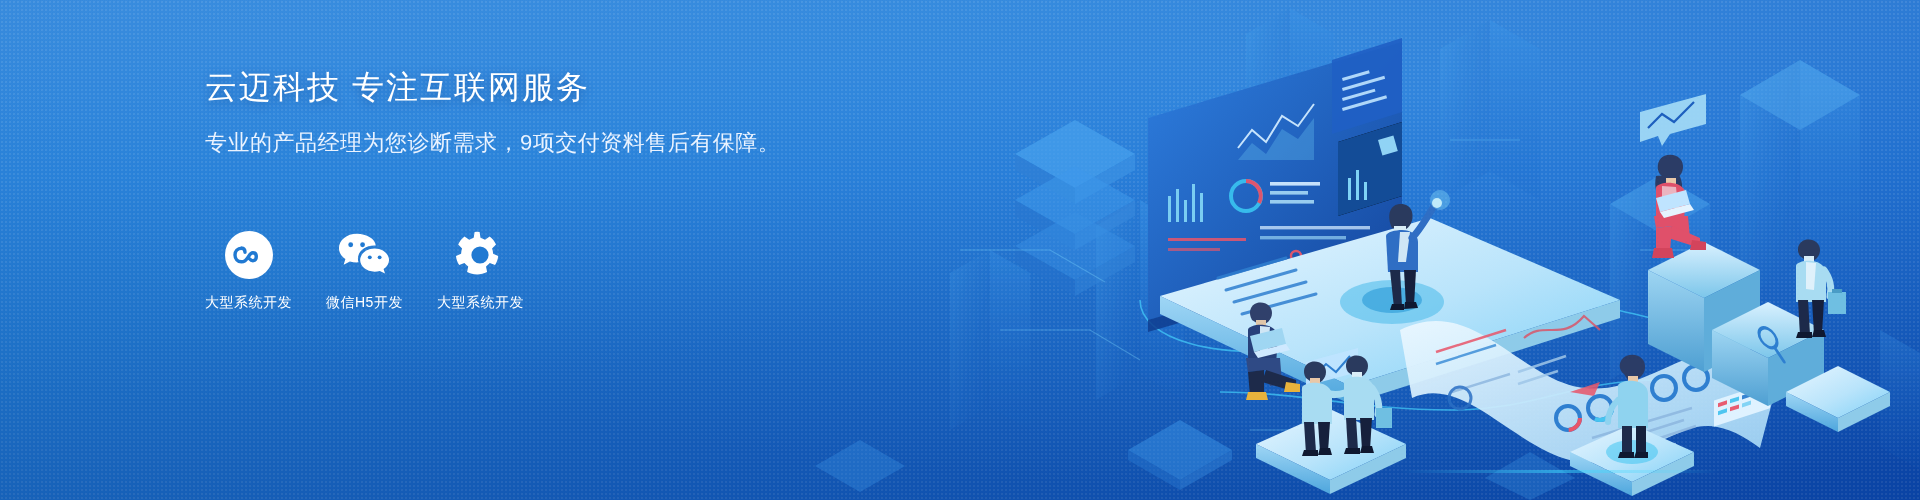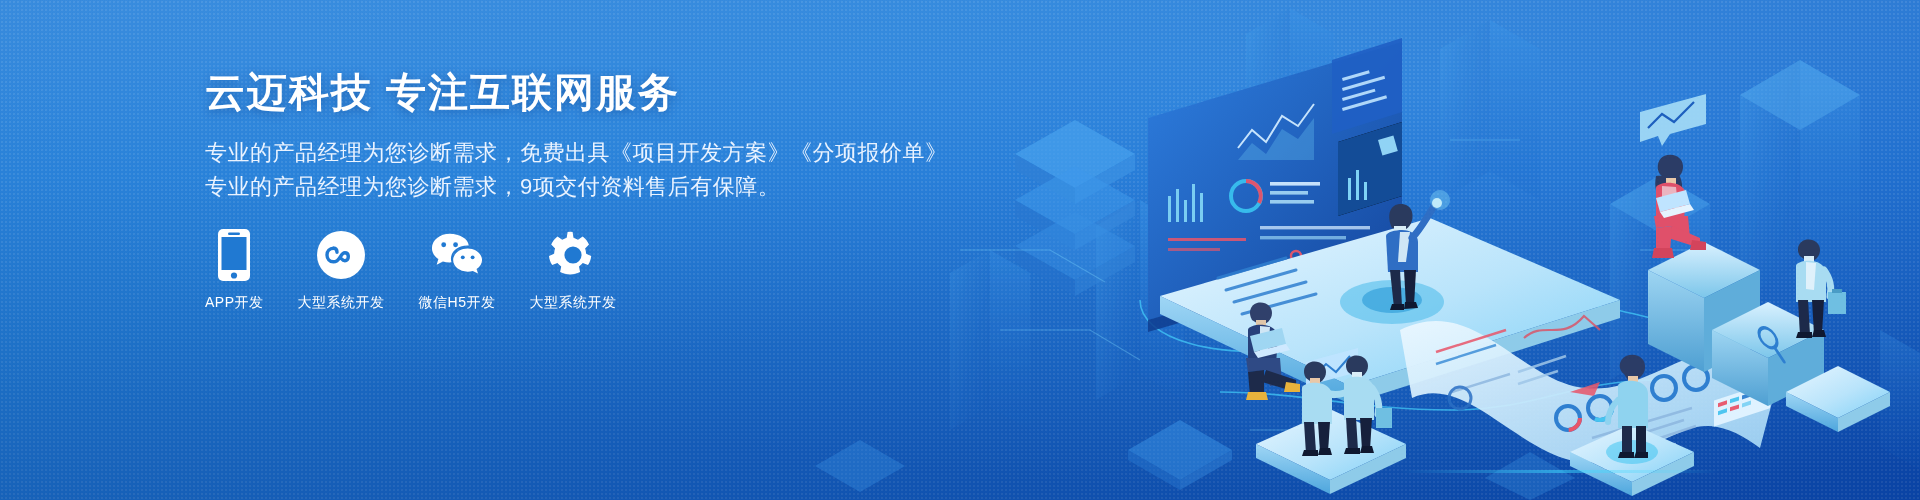--- a/index.html
+++ b/index.html
@@ -32,22 +32,22 @@
     pointer-events:none;
   }
 
   
   .copy{
     position:absolute; left:205px; top:68px;
     width:720px;
     z-index:6;
   }
   .headline{
-    font-size:40px;
-    font-weight:700;
+    font-size:32px;
+    font-weight:400;
     color:#ffffff;
     letter-spacing:2px;
     line-height:1.2;
     white-space:nowrap;
     text-shadow:0 2px 10px rgba(0,40,110,.35);
   }
   .sub{
     margin-top:20px;
     font-size:22px;
     line-height:34px;
@@ -181,38 +181,26 @@
       <g fill="none" stroke="url(#lineg)" stroke-width="1.6">
         <path d="M950,200 L1180,200"></path>
         <path d="M1300,470 L1620,470"></path>
       </g>
     </svg>
   </div>
 
   <div class="copy">
     <h1 class="headline">云迈科技 专注互联网服务</h1>
     <div class="sub">
-      <span class="sub-line">专业的产品经理为您诊断需求，免费出具《项目开发方案》《分项报价单》</span>
       <span class="sub-line">专业的产品经理为您诊断需求，9项交付资料售后有保障。</span>
     </div>
   </div>
 
   <div class="services">
 
-    <div class="service">
-      <span class="svc-icon">
-        <svg width="38" height="54" viewBox="0 0 38 54" xmlns="http://www.w3.org/2000/svg">
-          <rect x="3" y="1" width="32" height="52" rx="5" fill="#ffffff"></rect>
-          <rect x="6.5" y="9" width="25" height="33" fill="#2079d2"></rect>
-          <rect x="13" y="4.5" width="12" height="2.4" rx="1.2" fill="#2079d2"></rect>
-          <circle cx="19" cy="47.5" r="3.1" fill="#2079d2"></circle>
-        </svg>
-      </span>
-      <span class="svc-label">APP开发</span>
-    </div>
 
     <div class="service">
       <span class="svc-icon">
         <svg width="50" height="50" viewBox="0 0 50 50" xmlns="http://www.w3.org/2000/svg">
           <circle cx="25" cy="25" r="24" fill="#ffffff"></circle>
           <path d="M17.6 18.2c-4.0 0-6.6 3.1-6.6 6.8 0 3.7 2.6 6.8 6.4 6.8 3.3 0 5.3-2.3 6.9-5.0 1.3-2.2 2.6-4.1 4.6-4.1 2.1 0 3.4 1.7 3.4 4.0 0 2.3-1.4 4.0-3.4 4.0-1.3 0-2.3-.6-3.1-1.7" fill="none" stroke="#2079d2" stroke-width="3.4" stroke-linecap="round"></path>
           <path d="M17.6 18.2c2.1 0 3.4 1.7 3.4 4.0" fill="none" stroke="#2079d2" stroke-width="3.4" stroke-linecap="round"></path>
         </svg>
       </span>
       <span class="svc-label">大型系统开发</span>

